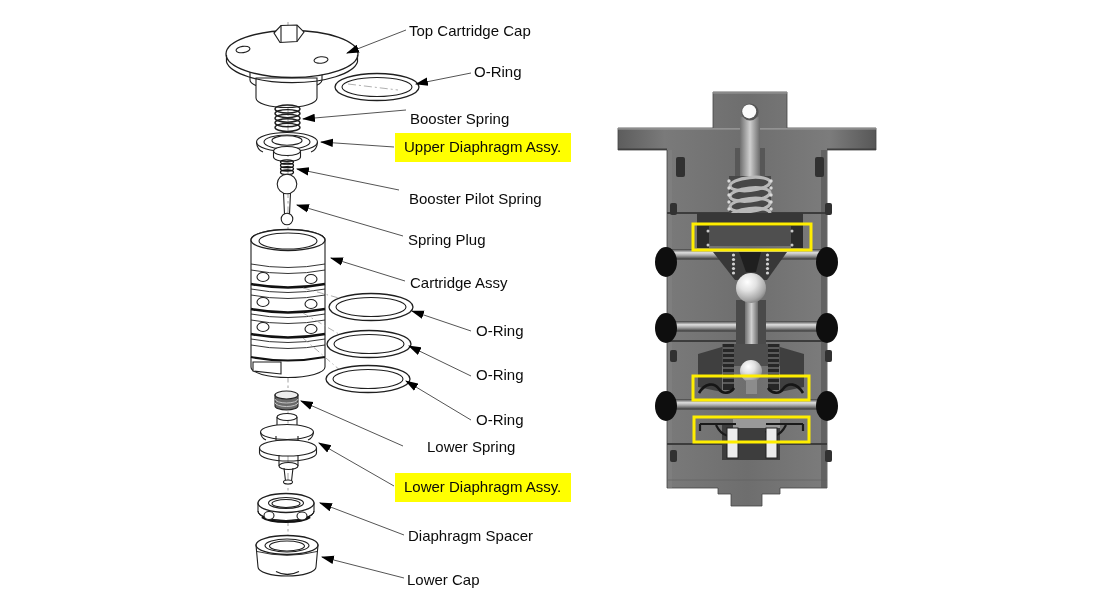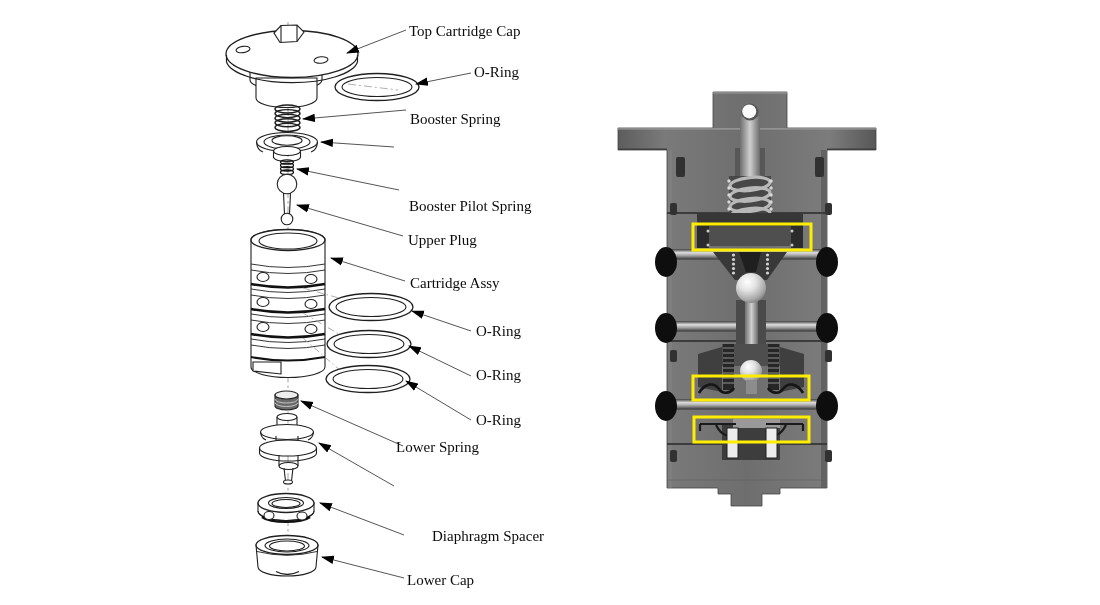--- a/index.html
+++ b/index.html
@@ -1,17 +1,17 @@
 <!DOCTYPE html>
 <html style="--hl: #ffff00;"><head>
 <meta charset="utf-8">
 <style>
   html,body{margin:0;padding:0;background:#fff;}
   #canvas{position:relative;width:964px;height:605px;background:#ffffff;overflow:hidden;
-          font-family:Liberation Serif, serif;color:#0b0b0b;}
+          font-family:Liberation Sans, sans-serif;color:#0b0b0b;}
   #art{position:absolute;left:0;top:0;}
   .lbl{position:absolute;font-size:15px;line-height:18px;white-space:nowrap;color:#0b0b0b;}
   .hl{background:var(--hl,#ffff00);padding:5px 10px 6px 9px;}
 </style>
 </head>
 <body>
 <div id="canvas">
 
 <svg id="art" width="1100" height="605" viewBox="0 0 1100 605">
   <defs>
@@ -330,23 +330,25 @@
       <rect x="693" y="224" width="118" height="26"></rect>
       <rect x="693" y="376" width="116" height="24"></rect>
       <rect x="694" y="417" width="115" height="25"></rect>
     </g>
   </g>
 </svg>
 
 <div class="lbl" style="left:409px;top:22px">Top Cartridge Cap</div>
 <div class="lbl" style="left:474px;top:63px">O-Ring</div>
 <div class="lbl" style="left:410px;top:110px">Booster Spring</div>
-<div class="lbl" style="left:409px;top:197px">Booster Pilot Spring</div>
-<div class="lbl" style="left:408px;top:231px">Upper Plug</div>
+<div class="lbl hl" style="left:395px;top:133px">Upper Diaphragm Assy.</div>
+<div class="lbl" style="left:409px;top:190px">Booster Pilot Spring</div>
+<div class="lbl" style="left:408px;top:231px">Spring Plug</div>
 <div class="lbl" style="left:410px;top:274px">Cartridge Assy</div>
 <div class="lbl" style="left:476px;top:322px">O-Ring</div>
 <div class="lbl" style="left:476px;top:366px">O-Ring</div>
 <div class="lbl" style="left:476px;top:411px">O-Ring</div>
-<div class="lbl" style="left:396px;top:438px">Lower Spring</div>
-<div class="lbl" style="left:432px;top:527px">Diaphragm Spacer</div>
+<div class="lbl" style="left:427px;top:438px">Lower Spring</div>
+<div class="lbl hl" style="left:395px;top:473px">Lower Diaphragm Assy.</div>
+<div class="lbl" style="left:408px;top:527px">Diaphragm Spacer</div>
 <div class="lbl" style="left:407px;top:571px">Lower Cap</div>
 
 </div>
 
 </body></html>

